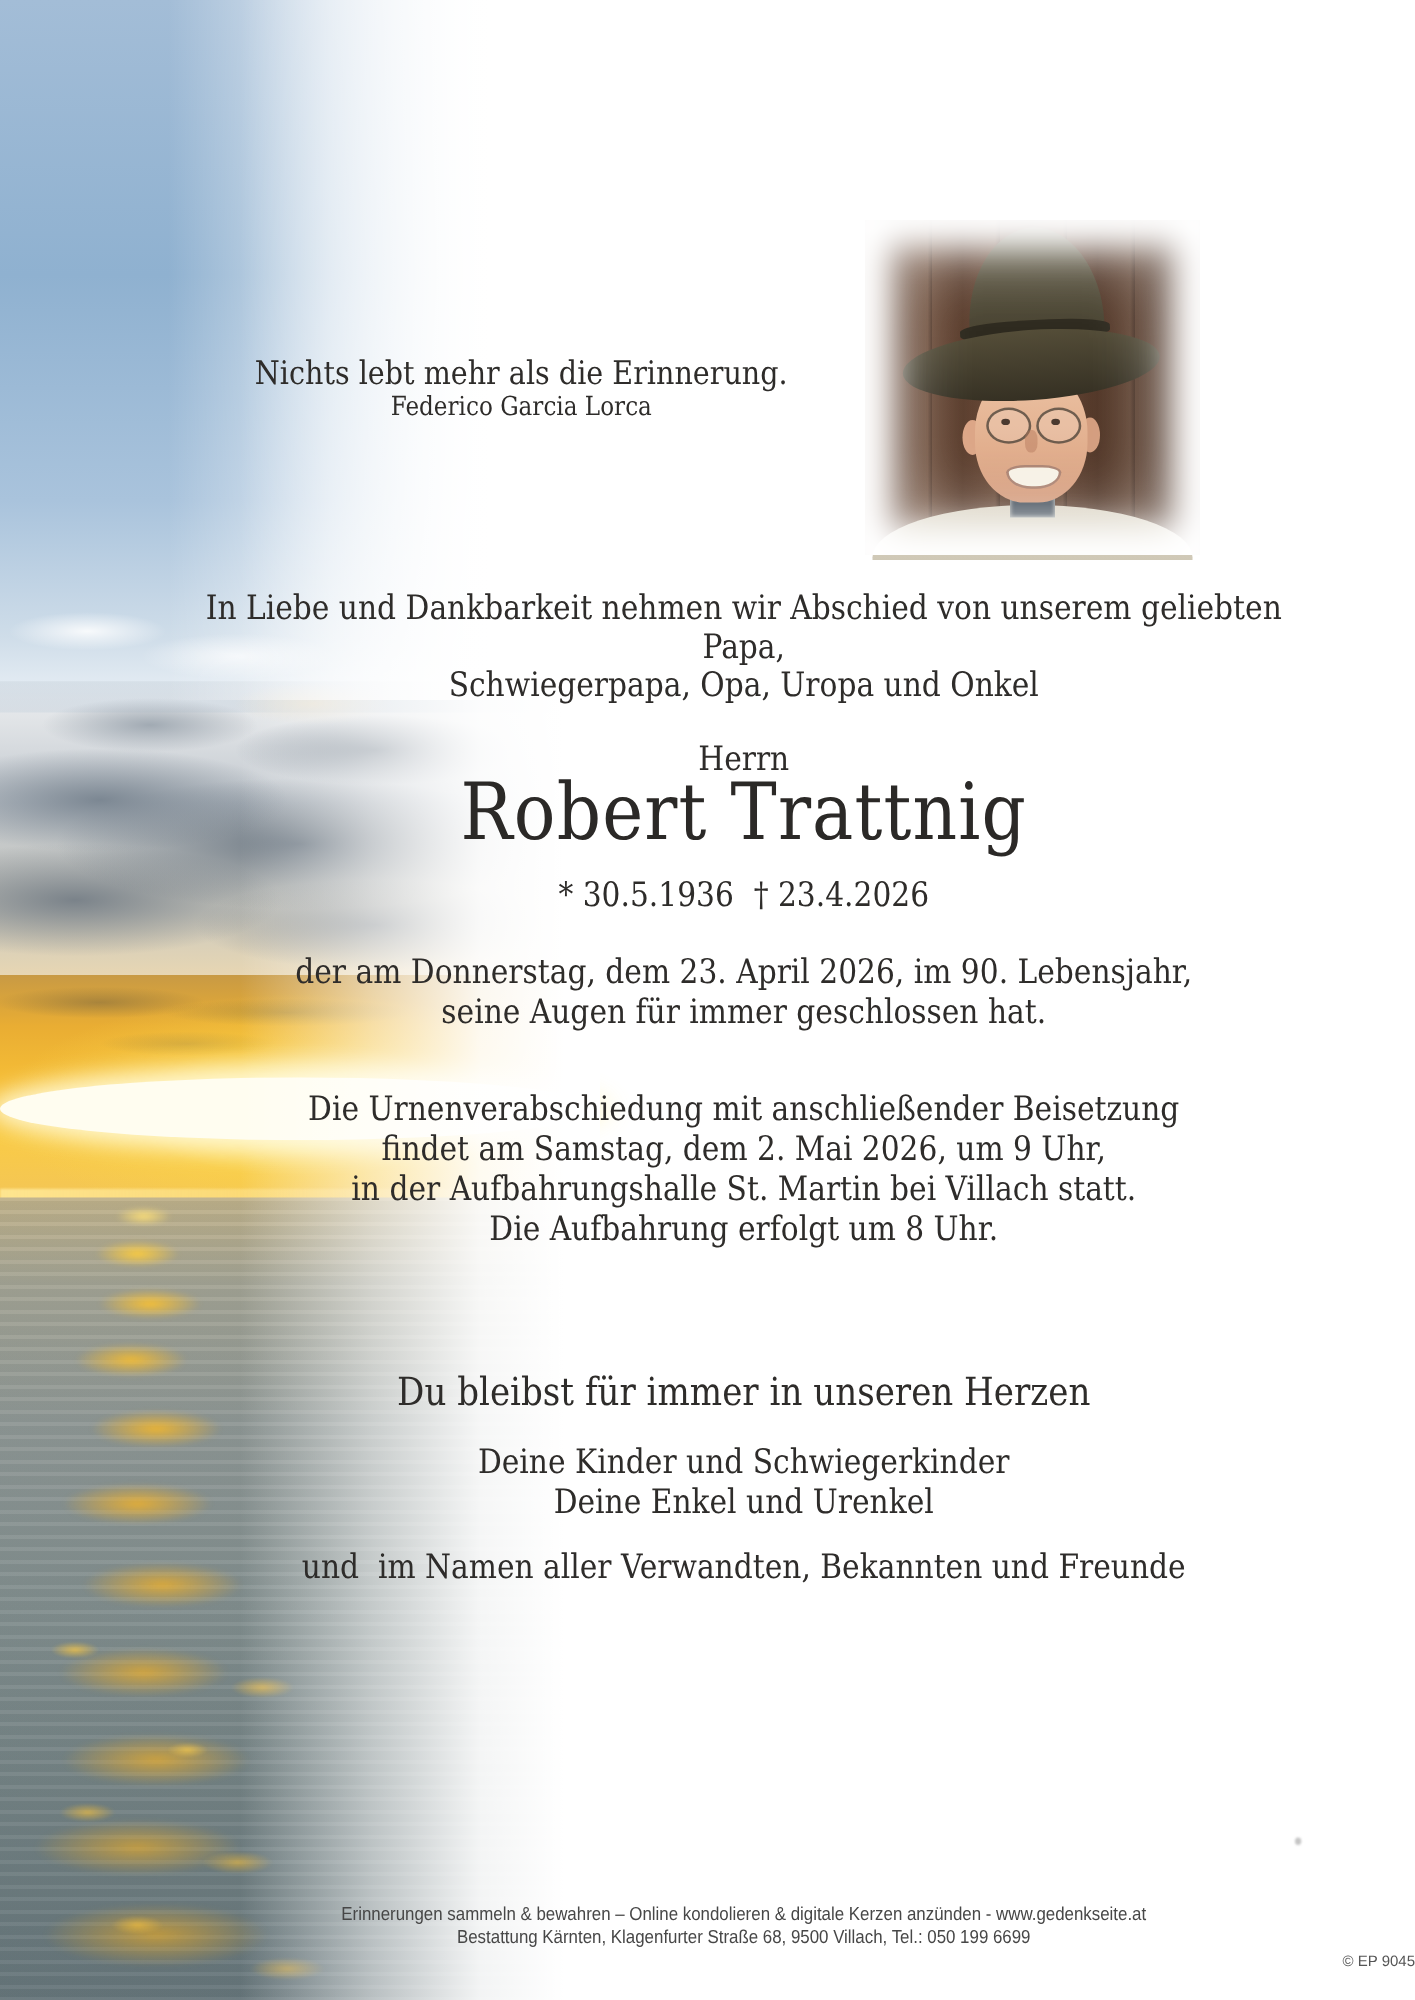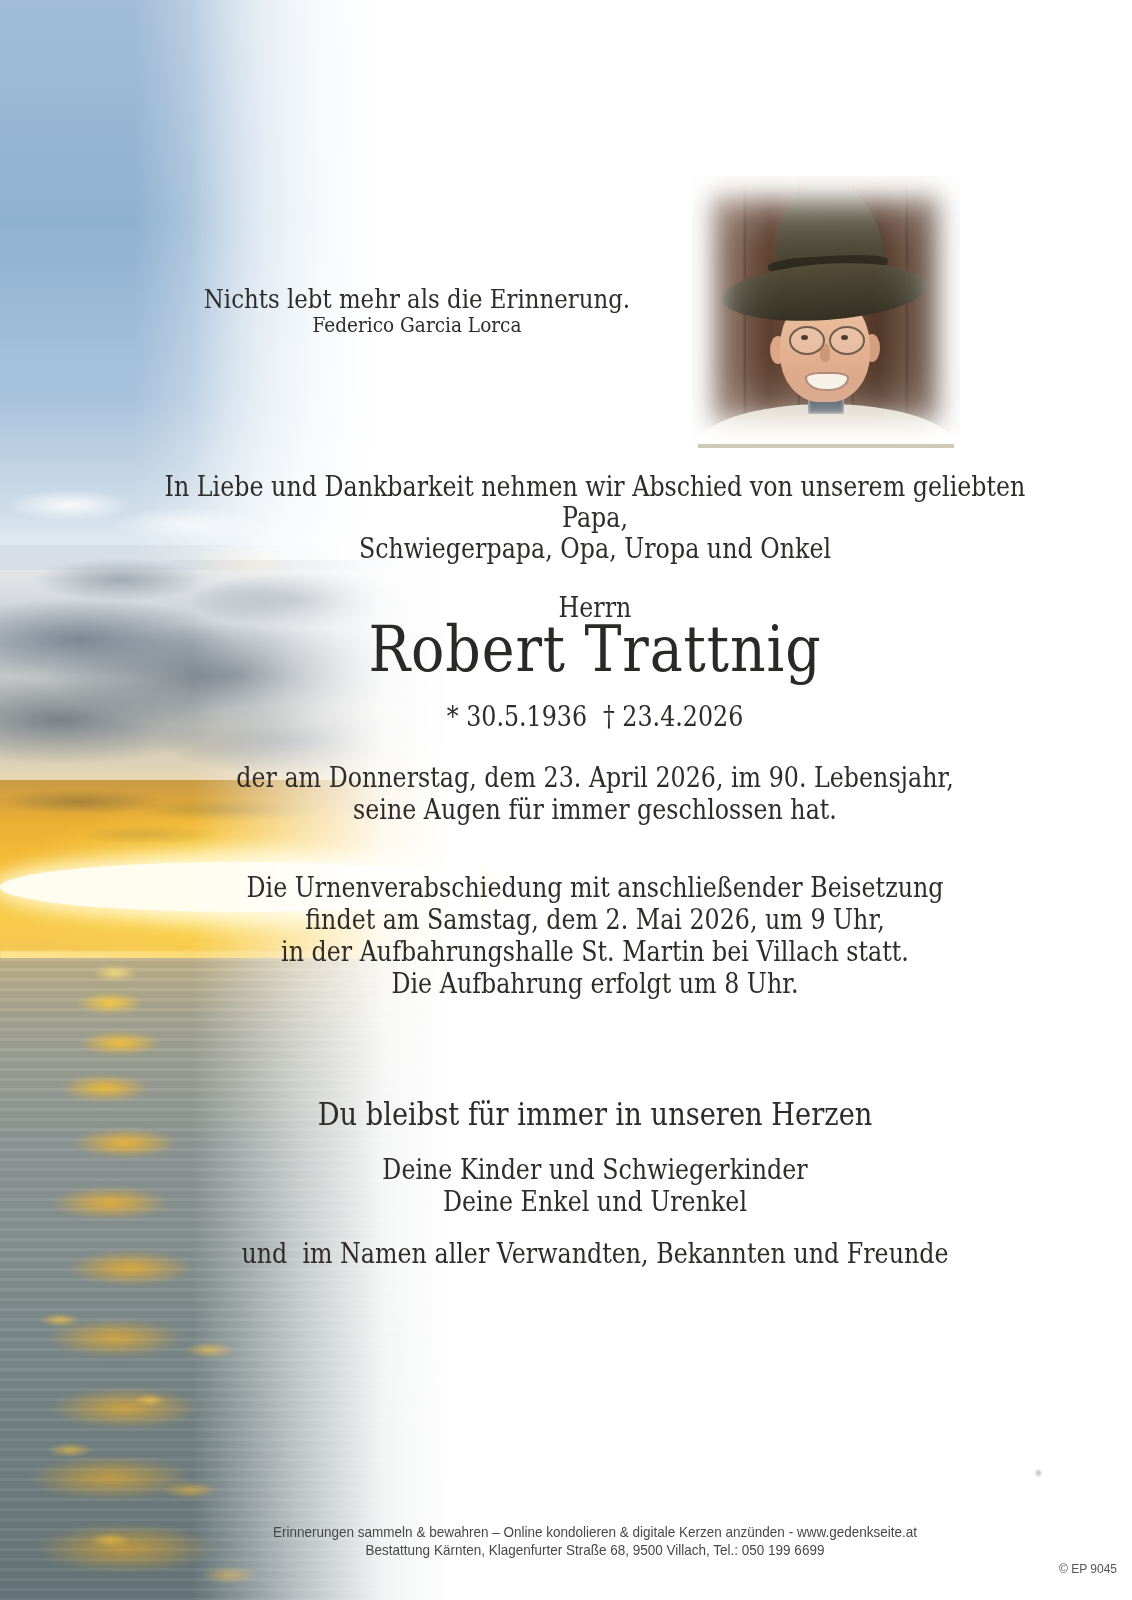--- a/index.html
+++ b/index.html
@@ -116,21 +116,21 @@
   .name{top:614px;font-size:63px;line-height:72px;letter-spacing:1px;color:#2b2927;}
   .dates{top:701px;font-size:27px;}
   .dates .gap{display:inline-block;width:18px;}
   .passing{top:762px;font-size:27px;line-height:32px;}
   .ceremony{top:872px;font-size:27px;line-height:32px;}
   .farewell{top:1096px;font-size:31px;}
   .mourners{top:1154px;font-size:27px;line-height:32px;}
   .in-names{top:1238px;font-size:27px;white-space:pre-wrap;}
   .footer{top:1523px;font-size:15px;line-height:18px;color:#474747;
      font-family:"Liberation Sans","DejaVu Sans",sans-serif;transform:scaleX(.9);}
-  .copyright{position:absolute;right:15px;top:1562px;font-size:12px;color:#555;
+  .copyright{position:absolute;right:0;top:1562px;font-size:12px;color:#555;
      font-family:"Liberation Sans","DejaVu Sans",sans-serif;z-index:2;}
   .speck{position:absolute;left:1036px;top:1470px;width:5px;height:6px;border-radius:50%;
      background:rgba(90,90,90,.35);filter:blur(1px);z-index:2;}
 </style>
 </head>
 <body>
 
 <div class="page">
 
   <div class="bg-strip">

